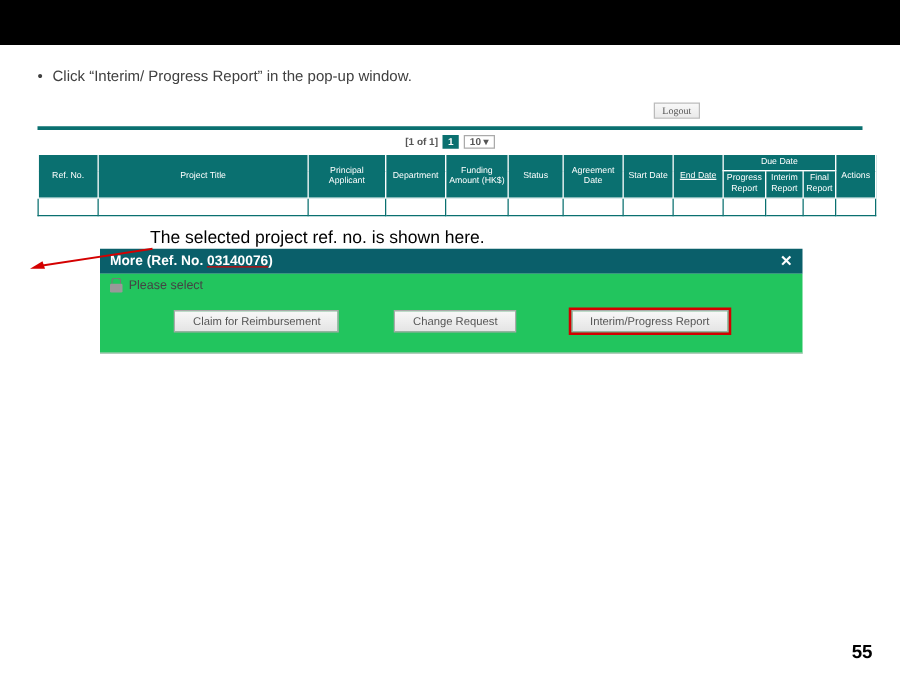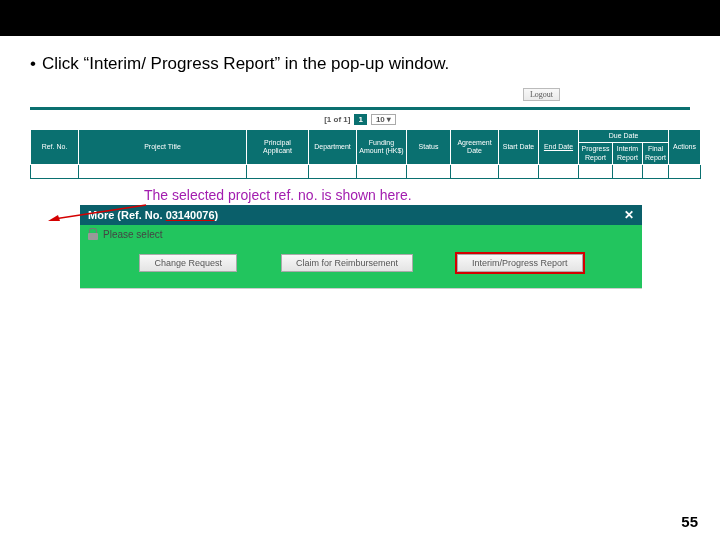--- a/index.html
+++ b/index.html
@@ -20,22 +20,22 @@
     padding: 18px 30px 0 30px;
   }
   .title {
     font-size: 28px;
     font-weight: 400;
     color: #222;
     margin-bottom: 20px;
   }
   .title .red { color: #b00000; font-weight: 400; }
   .bullet {
-    font-size: 17px;
-    color: #000000;
+    font-size: 12px;
+    color: #404040;
     margin-bottom: 14px;
     position: relative;
     padding-left: 12px;
   }
   .bullet::before {
     content: "•";
     position: absolute;
     left: 0;
     top: 0;
   }
@@ -123,22 +123,22 @@
   .grid col.c-agree { width: 48px; }
   .grid col.c-start { width: 40px; }
   .grid col.c-end { width: 40px; }
   .grid col.c-prog { width: 34px; }
   .grid col.c-int { width: 30px; }
   .grid col.c-fin { width: 26px; }
   .grid col.c-act { width: 32px; }
 
   .annot {
     font-size: 14px;
-    color: #a21caf;
-    margin: 8px 0 2px 114px;
+    color: #000000;
+    margin: 8px 0 2px 90px;
     position: relative;
   }
   .arrow {
     position: absolute;
     left: -96px;
     top: 18px;
     width: 100px;
     height: 16px;
   }
   .arrow svg { overflow: visible; }
@@ -314,22 +314,22 @@
           <span>More (Ref. No. </span><span style="text-decoration:underline;text-decoration-color:#d40000;">03140076</span><span>)</span>
         </span>
         <span class="x">✕</span>
       </div>
       <div class="popup-body">
         <div class="please">
           <span class="padlock"></span>
           <span>Please select</span>
         </div>
         <div class="action-row">
+          <span class="action-btn">Claim for Reimbursement</span>
           <span class="action-btn">Change Request</span>
-          <span class="action-btn">Claim for Reimbursement</span>
           <span class="action-btn hl">Interim/Progress Report</span>
         </div>
       </div>
     </div>
 
   </div>
 </div>
 
 <div class="pagenum">55</div>
 

